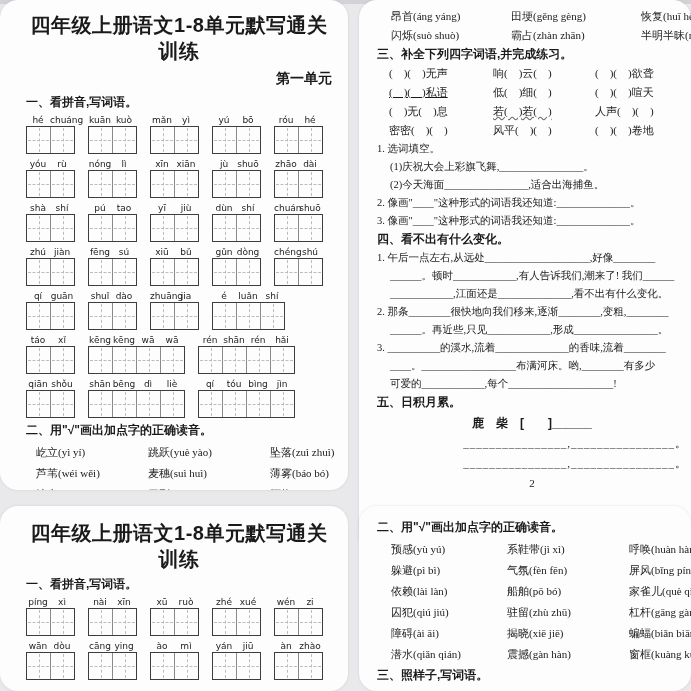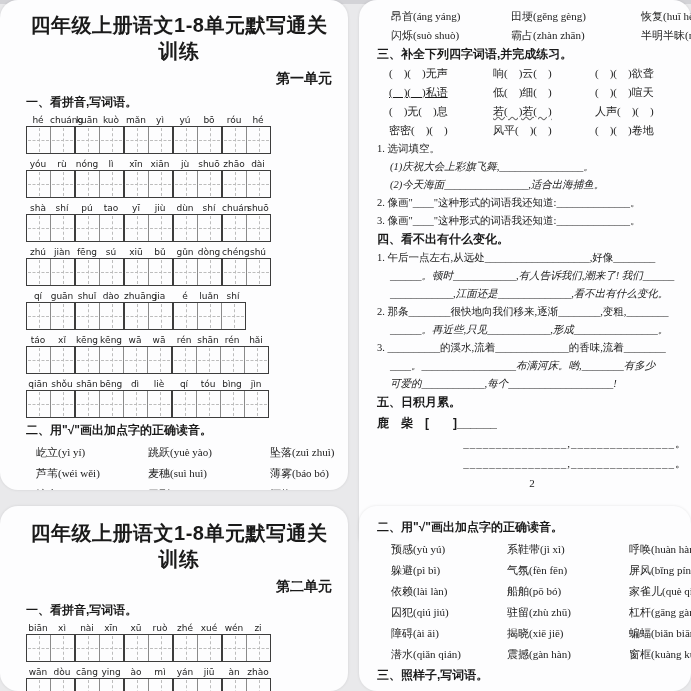--- a/index.html
+++ b/index.html
@@ -27,21 +27,21 @@
   }
   .unit-subtitle{
     font-family:"Liberation Sans","DejaVu Sans",sans-serif;
     font-weight:bold;font-size:14px;text-align:right;line-height:20px;margin:0 0 6px 0;
   }
   .sec{
     font-family:"Liberation Sans","DejaVu Sans",sans-serif;
     font-weight:bold;font-size:12px;line-height:17px;margin:2px 0 3px 0;
   }
   
-  .p-row{display:flex;gap:0;margin-bottom:4px;}
+  .p-row{display:flex;gap:13px;margin-bottom:4px;}
   .word{display:inline-block;}
   .pins{display:flex;height:12px;}
   .pin{
     width:24px;text-align:center;font-size:9px;line-height:12px;
     font-family:"DejaVu Sans",sans-serif;color:#222;white-space:nowrap;
   }
   .cells{display:flex;border:1px solid #3d3d3d;width:max-content;}
   .cell{width:23px;height:26px;position:relative;border-right:1px solid #8a8a8a;}
   .cell:last-child{border-right:none;}
   .cell::before{content:"";position:absolute;left:1px;right:1px;top:50%;border-top:1px dashed #bdbdbd;}
@@ -55,25 +55,25 @@
   .ritem{white-space:nowrap;}
 
   
   .igrid{display:grid;grid-template-columns:104px 102px auto;margin:0 0 0 12px;font-size:11px;line-height:19px;}
   .igrid .u{text-decoration:underline;}
   .igrid .wavy{text-decoration:underline;text-decoration-style:wavy;text-decoration-color:#666;}
 
   
   .lines{font-size:10.5px;}
   .line{line-height:18px;white-space:nowrap;overflow:hidden;}
-  .line.ind{padding-left:13px;font-style:italic;}
+  .line.ind{padding-left:13px;}
   #page2 .sec{margin:1px 0 1px 0;}
 
   .poem-title{
-    font-weight:bold;font-size:12px;text-align:left;line-height:20px;margin-top:2px;
+    font-weight:bold;font-size:12px;text-align:center;line-height:20px;margin-top:2px;
     font-family:"Liberation Sans","DejaVu Sans",sans-serif;
   }
   .poem-line{font-size:11px;text-align:right;line-height:20px;letter-spacing:1px;}
   .pagenum{font-size:11px;text-align:center;line-height:16px;margin-top:2px;}
   .sample-line{font-size:11px;margin-left:14px;line-height:18px;}
 </style>
 </head>
 <body>
 
 <div class="top-edge"></div>
@@ -477,27 +477,26 @@
   <div class="poem-title">鹿　柴　[　　]______</div>
   <div>
       <div class="poem-line">________________,________________。</div>
       <div class="poem-line">________________,________________。</div>
     </div>
   <div class="pagenum">2</div>
 </div>
 
 <div class="page" id="page3">
   <div class="doc-title">四年级上册语文1-8单元默写通关训练</div>
-  <div class="unit-subtitle">第二单元</div>
   <div class="sec">一、看拼音,写词语。</div>
   <div>
       <div class="p-row">
         <div class="word">
           <div class="pins">
-            <span class="pin">biān</span>
+            <span class="pin">píng</span>
             <span class="pin">xì</span>
           </div>
           <div class="cells">
             <div class="cell"></div>
             <div class="cell"></div>
           </div>
         </div>
         <div class="word">
           <div class="pins">
             <span class="pin">nài</span>

